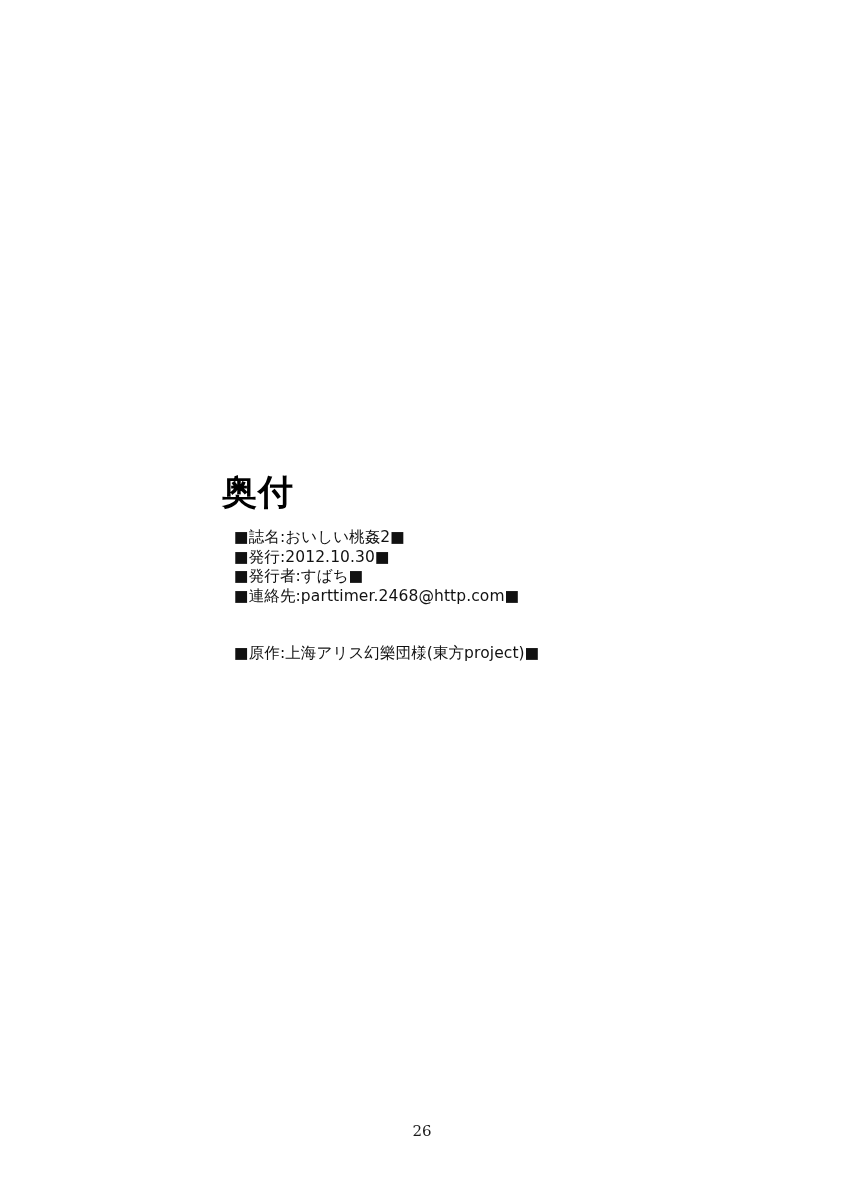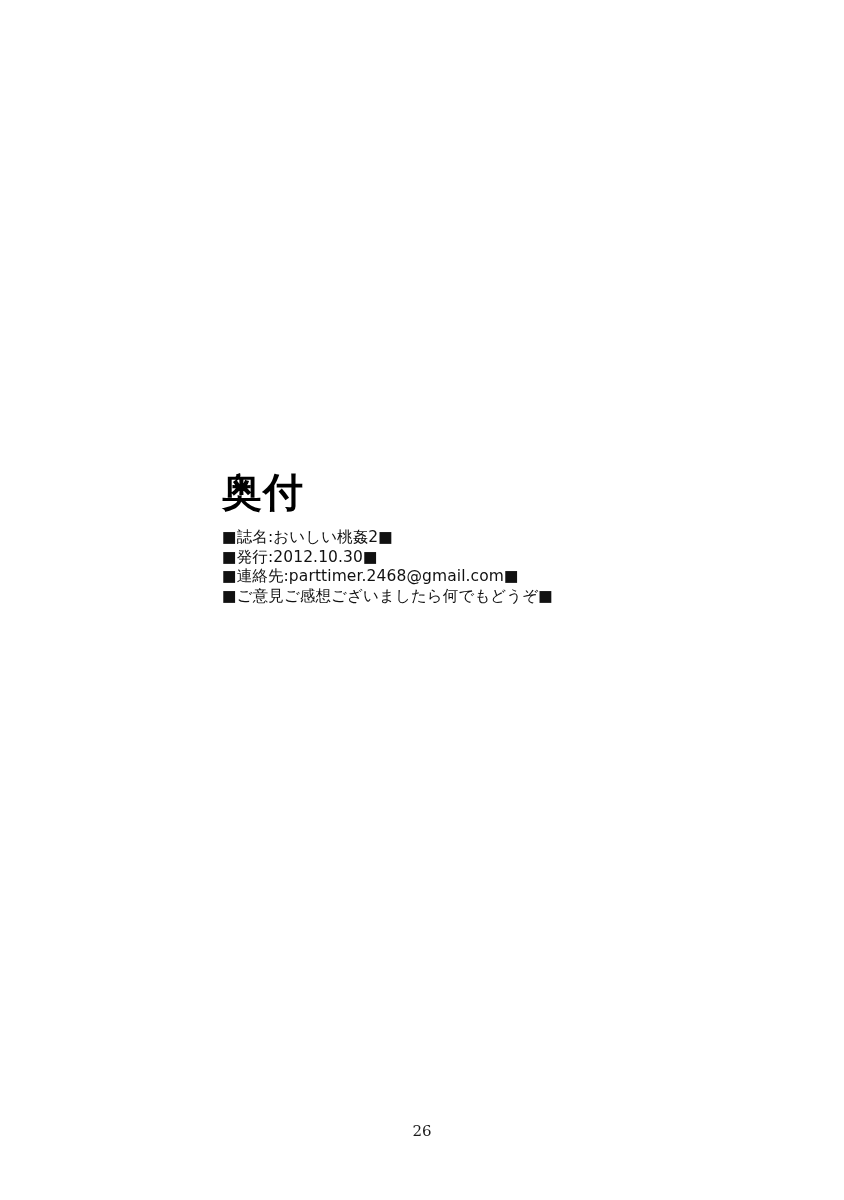--- a/index.html
+++ b/index.html
@@ -25,35 +25,36 @@
   }
   .colophon {
     position: absolute;
     left: 222px;
     top: 470px;
     width: 560px;
   }
   .colophon-title {
     font-family: "DejaVu Sans", sans-serif;
     font-weight: bold;
-    font-size: 40px;
+    font-size: 35px;
     line-height: 44px;
     letter-spacing: 1px;
     color: #000000;
     margin: 0 0 14px 0;
   }
   .info-block {
     font-family: "DejaVu Sans", sans-serif;
     font-size: 15.5px;
     line-height: 19.5px;
     color: #111111;
     letter-spacing: 0.1px;
   }
   .info-line {
     white-space: nowrap;
+    margin-left: 12px;
   }
   .info-group {
     margin-bottom: 0;
   }
   .group-gap {
     height: 19px;
   }
   .page-number {
     position: absolute;
     left: 0;
@@ -71,28 +72,31 @@
 <div class="page">
 
   <div class="colophon">
     <h1 class="colophon-title">奥付</h1>
 
     <div class="info-block">
 
       <div class="info-group">
         <div class="info-line">■誌名:おいしい桃姦2■</div>
         <div class="info-line">■発行:2012.10.30■</div>
-        <div class="info-line">■連絡先:parttimer.2468@gmail.com■</div>
-        <div class="info-line">■ご意見ご感想ございましたら何でもどうぞ■</div>
+        <div class="info-line">■発行者:すばち■</div>
+        <div class="info-line">■連絡先:parttimer.2468@http.com■</div>
       </div>
 
       <div class="group-gap"></div>
 
 
       <div class="group-gap"></div>
 
+      <div class="info-group">
+        <div class="info-line">■原作:上海アリス幻樂団様(東方project)■</div>
+      </div>
 
     </div>
   </div>
 
   <div class="page-number">26</div>
 
 </div>
 
 </body></html>

